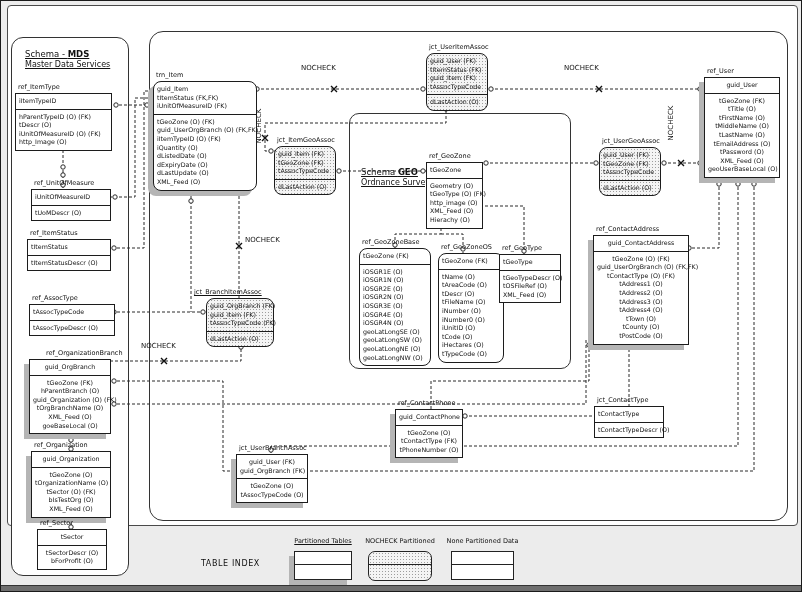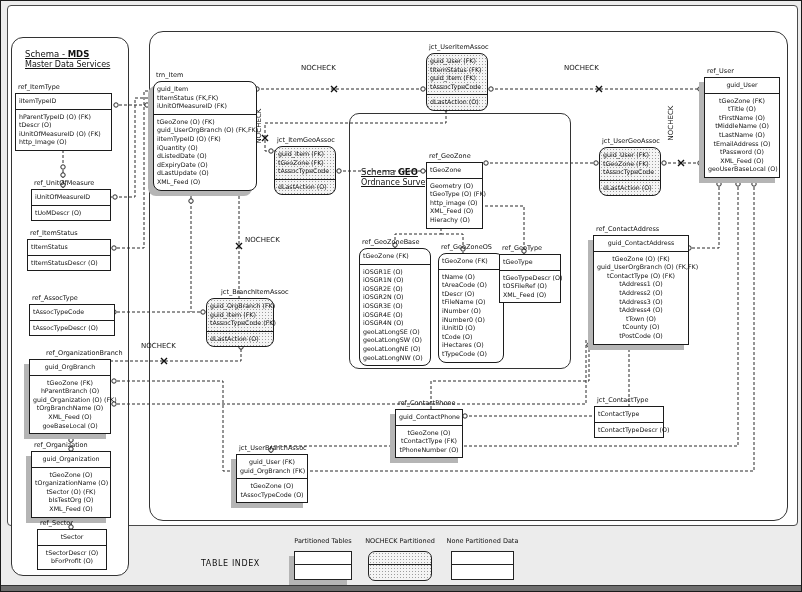--- a/index.html
+++ b/index.html
@@ -399,36 +399,36 @@
       <div class="tbl shadow center" style="left: 235px; top: 453px; width: 72px;">
         <div class="hd">
           <div>guid_User (FK)</div>
           <div>guid_OrgBranch (FK)</div>
         </div>
         <div class="bd">
           <div>tGeoZone (O)</div>
           <div>tAssocTypeCode (O)</div>
         </div>
       </div>
-      <div class="tbl-label" style="left: 220px; top: 287px;">jct_BranchItemAssoc</div>
+      <div class="tbl-label" style="left: 193px; top: 287px; text-decoration: underline;">jct_BranchItemAssoc</div>
       <div class="tbl rounded hatch" style="left: 205px; top: 297px; width: 68px;">
         <div class="hd">
           <div>guid_OrgBranch (FK)</div>
           <div>guid_Item (FK)</div>
           <div>tAssocTypeCode (FK)</div>
         </div>
         <div class="bd">
           <div>dLastAction (O)</div>
         </div>
       </div>
     </div>
 
   <div id="legend">
     <span id="legend-title">TABLE INDEX</span>
-    <span class="leg-label" style="left:283px;width:78px;">Partitioned Tables</span>
+    <span class="leg-label" style="left:283px;width:78px;text-decoration:underline;">Partitioned Tables</span>
     <span class="leg-label" style="left:357px;width:84px;">NOCHECK Partitioned</span>
     <span class="leg-label" style="left:440px;width:83px;">None Partitioned Data</span>
     <div id="leg-box-part" class="leg-box">
         <div class="leg-split"></div>
       </div>
     <div id="leg-box-nocheck" class="leg-box">
         <div class="leg-split"></div>
       </div>
     <div id="leg-box-none" class="leg-box">
         <div class="leg-split"></div>

